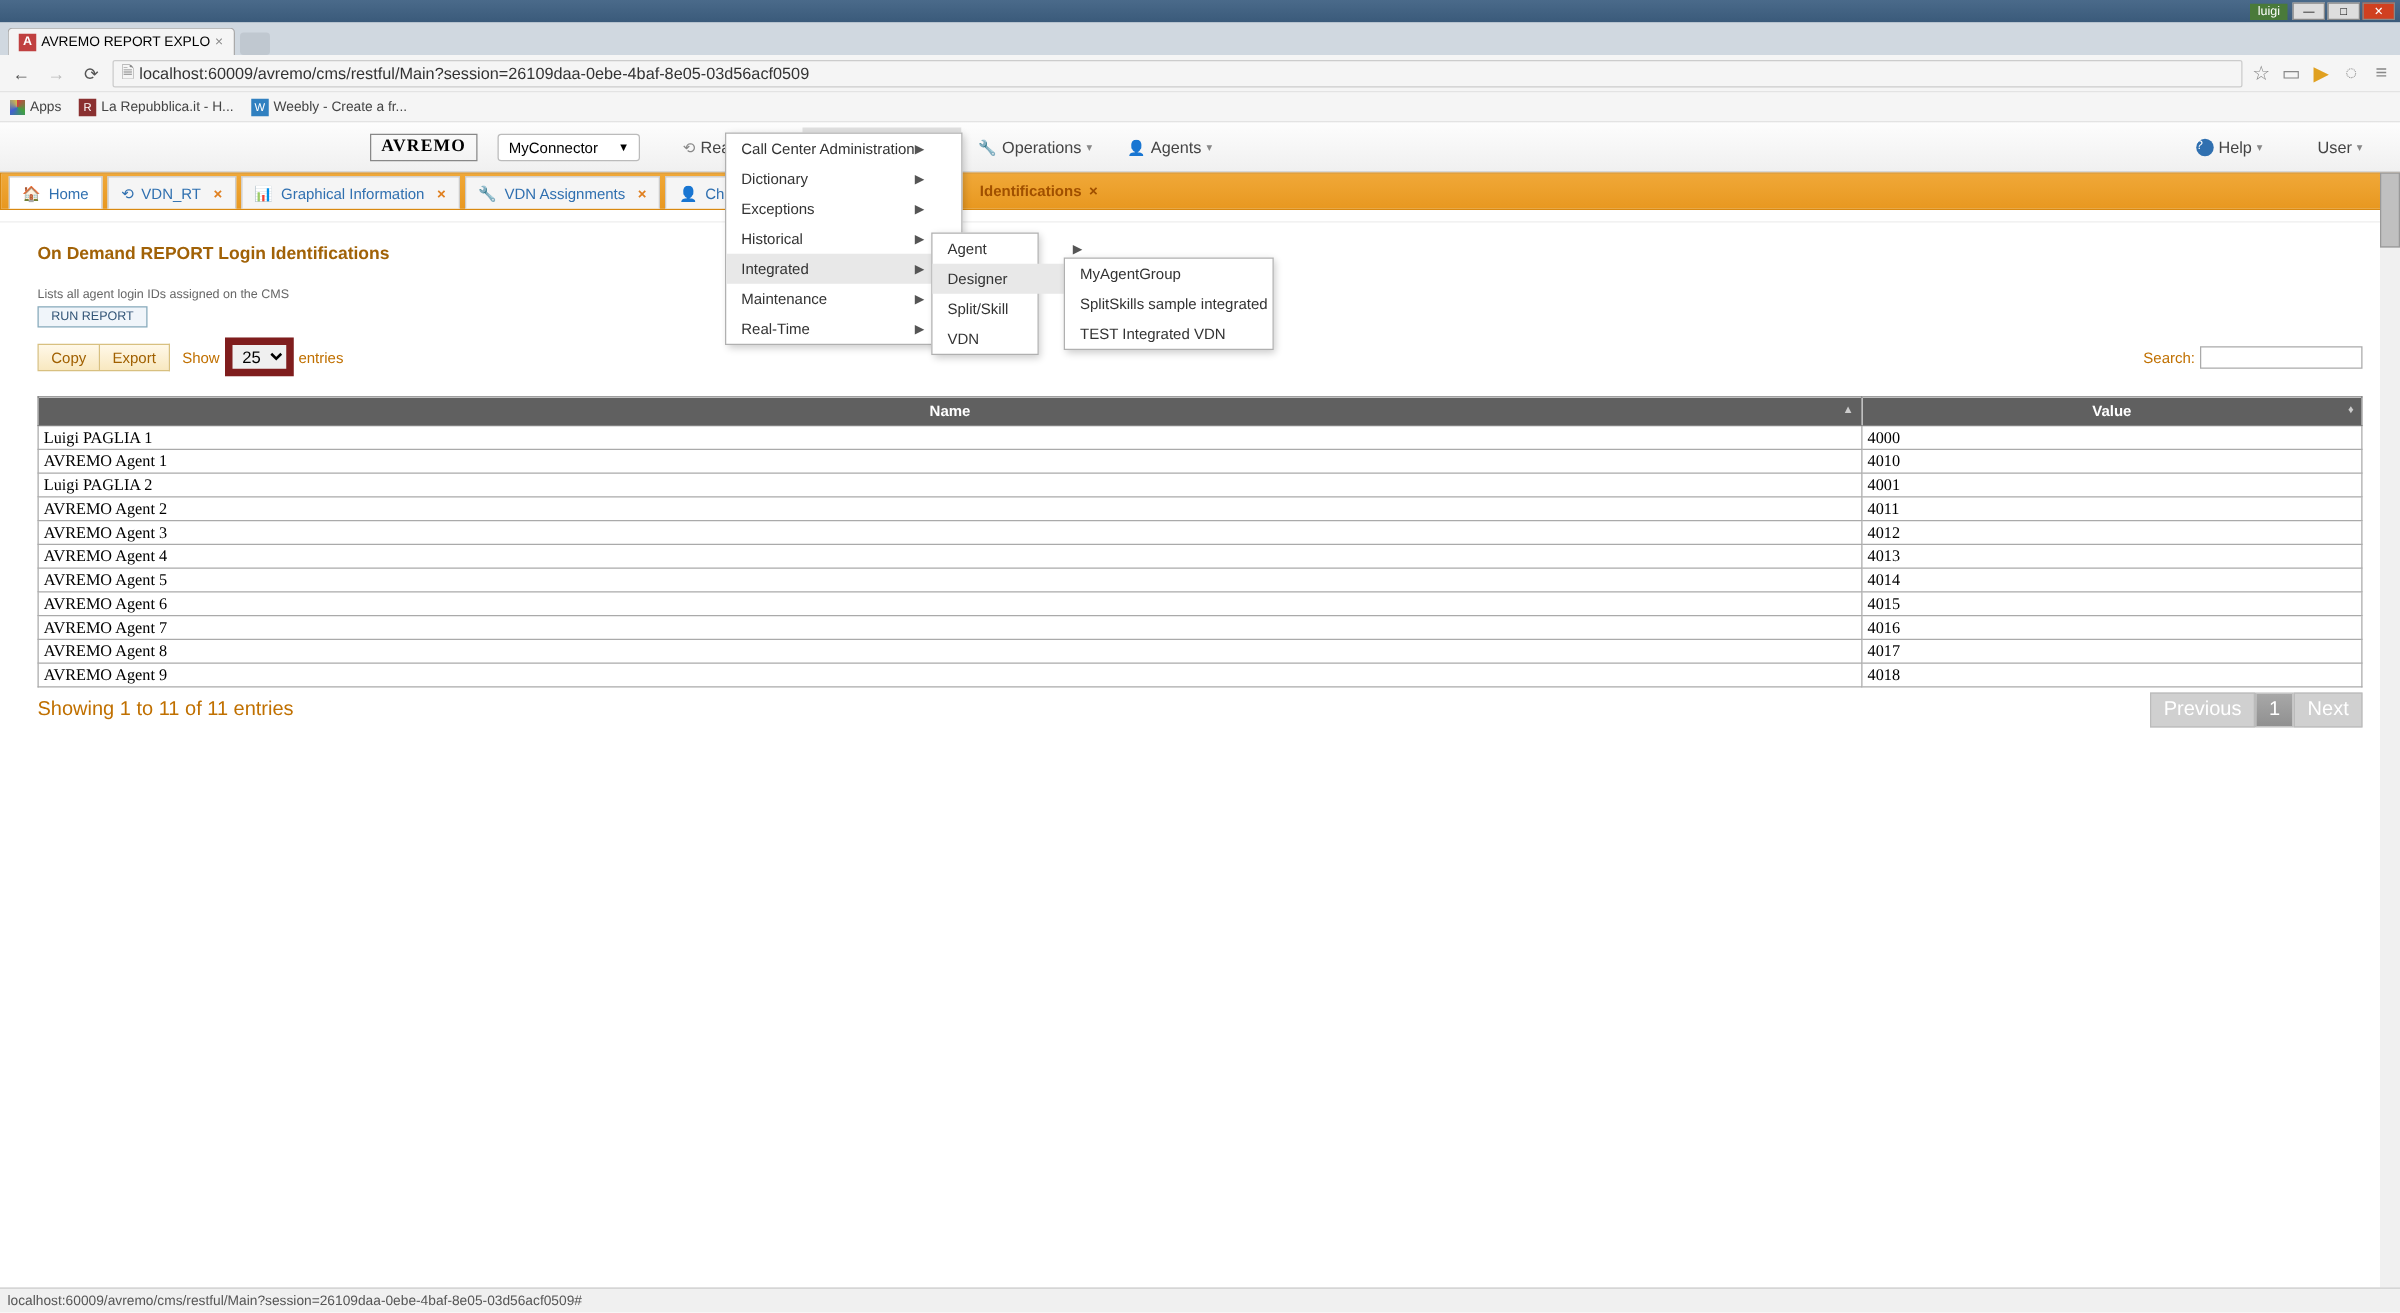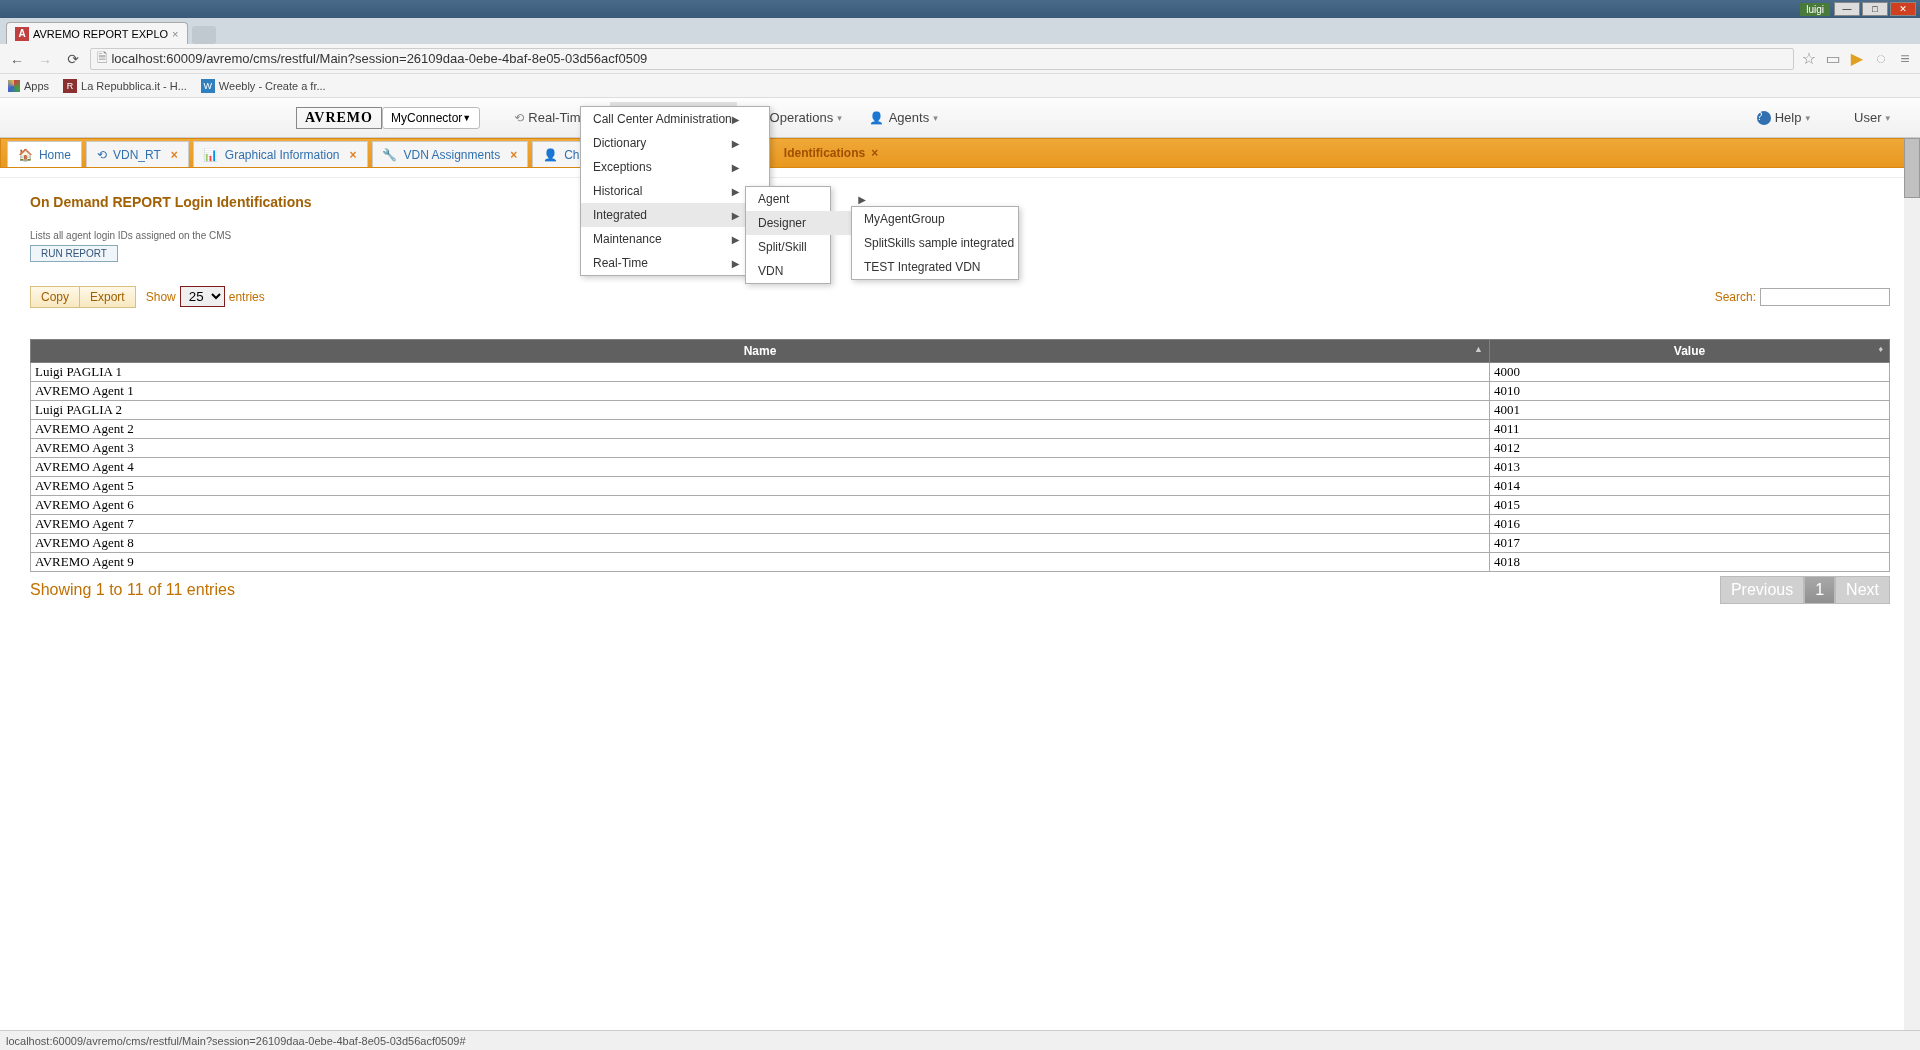--- a/index.html
+++ b/index.html
@@ -25,21 +25,21 @@
 .addr-right { display: flex; gap: 6px; align-items: center; }
 .addr-icon { width: 18px; height: 18px; display: flex; align-items: center; justify-content: center; color: #888; }
 
 .bookmark-bar { height: 24px; background: #f5f5f5; border-bottom: 1px solid #ddd; display: flex; align-items: center; padding: 0 8px; gap: 14px; font-size: 11px; }
 .bookmark { display: flex; align-items: center; gap: 4px; color: #444; cursor: pointer; }
 .bookmark .bm-icon { width: 14px; height: 14px; display: inline-flex; align-items: center; justify-content: center; }
 
 
 .app-toolbar { height: 40px; background: linear-gradient(#fdfdfd, #f0f0f0); border-bottom: 1px solid #ccc; display: flex; align-items: center; padding: 0 16px; }
 .logo { border: 1px solid #888; padding: 2px 8px; font-family: serif; font-weight: bold; font-size: 14px; letter-spacing: 1px; margin-left: 280px; }
-.connector-sel { border: 1px solid #bbb; border-radius: 3px; padding: 3px 8px; font-size: 12px; background: #fff; display: flex; align-items: center; gap: 0; }
+.connector-sel { margin-left: 16px; border: 1px solid #bbb; border-radius: 3px; padding: 3px 8px; font-size: 12px; background: #fff; display: flex; align-items: center; gap: 16px; }
 .menu-items { display: flex; margin-left: 20px; }
 .menu-item { padding: 8px 14px; font-size: 13px; color: #444; display: flex; align-items: center; gap: 4px; cursor: pointer; position: relative; }
 .menu-item.active { background: #e0e0e0; }
 .menu-item .mi-icon { font-size: 12px; color: #888; }
 .menu-item .caret { font-size: 9px; color: #888; }
 .toolbar-right { margin-left: auto; display: flex; gap: 16px; align-items: center; }
 
 
 .dropdown { position: absolute; background: #fff; border: 1px solid #b0b0b0; box-shadow: 2px 2px 6px rgba(0,0,0,0.2); z-index: 100; }
 .dd-item { padding: 5px 30px 5px 12px; font-size: 12px; color: #333; display: flex; align-items: center; justify-content: space-between; cursor: pointer; min-width: 150px; white-space: nowrap; }
@@ -62,21 +62,21 @@
 
 .content { padding: 16px 30px; }
 .report-title { font-size: 14px; font-weight: bold; color: #a16207; margin-bottom: 10px; }
 .report-desc { font-size: 10px; color: #666; margin-bottom: 2px; }
 .run-btn { display: inline-block; border: 1px solid #8ab; background: #f0f5fa; color: #357; font-size: 10px; padding: 2px 10px; cursor: pointer; }
 
 .table-controls { display: flex; align-items: center; margin-top: 8px; font-size: 12px; }
 .tc-btn { background: linear-gradient(#fff8e8, #f8e8c0); border: 1px solid #d8c080; padding: 3px 10px; color: #a06000; cursor: pointer; }
 .tc-btn + .tc-btn { border-left: none; }
 .show-lbl { color: #c07000; margin-left: 10px; }
-.show-sel { border: 1px solid #7f1d1d; padding: 1px 4px; margin: 16px 4px; }
+.show-sel { border: 6px solid #7f1d1d; padding: 1px 4px; margin: 0 4px; }
 .entries-lbl { color: #c07000; }
 .search-wrap { margin-left: auto; display: flex; align-items: center; gap: 4px; }
 .search-lbl { color: #c07000; }
 .search-input { border: 1px solid #aaa; width: 130px; height: 18px; padding: 0 4px; }
 
 .data-table { width: 100%; border-collapse: collapse; margin-top: 16px; font-size: 12px; }
 .data-table thead th { background: #606060; color: #fff; padding: 4px 6px; text-align: center; font-weight: bold; border: 1px solid #808080; position: relative; }
 .data-table thead th .sort { position: absolute; right: 6px; font-size: 9px; color: #ccc; }
 .data-table tbody td { border: 1px solid #aaa; padding: 1px 4px; font-family: "Times New Roman", serif; font-size: 13px; }
 .data-table .col-value { width: 400px; }

